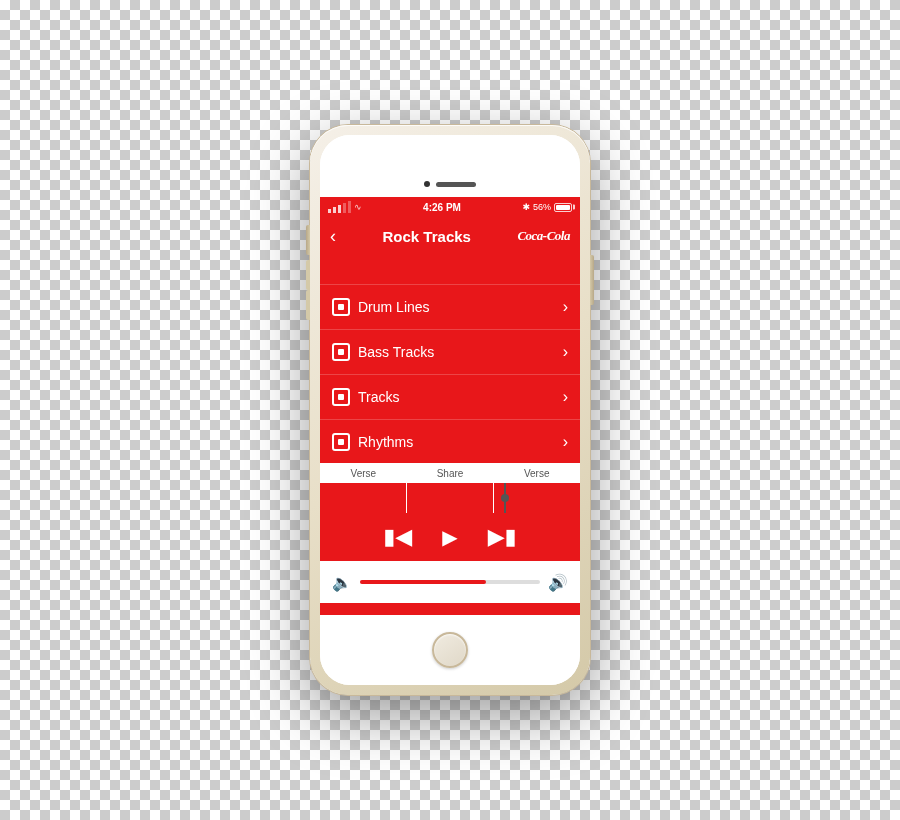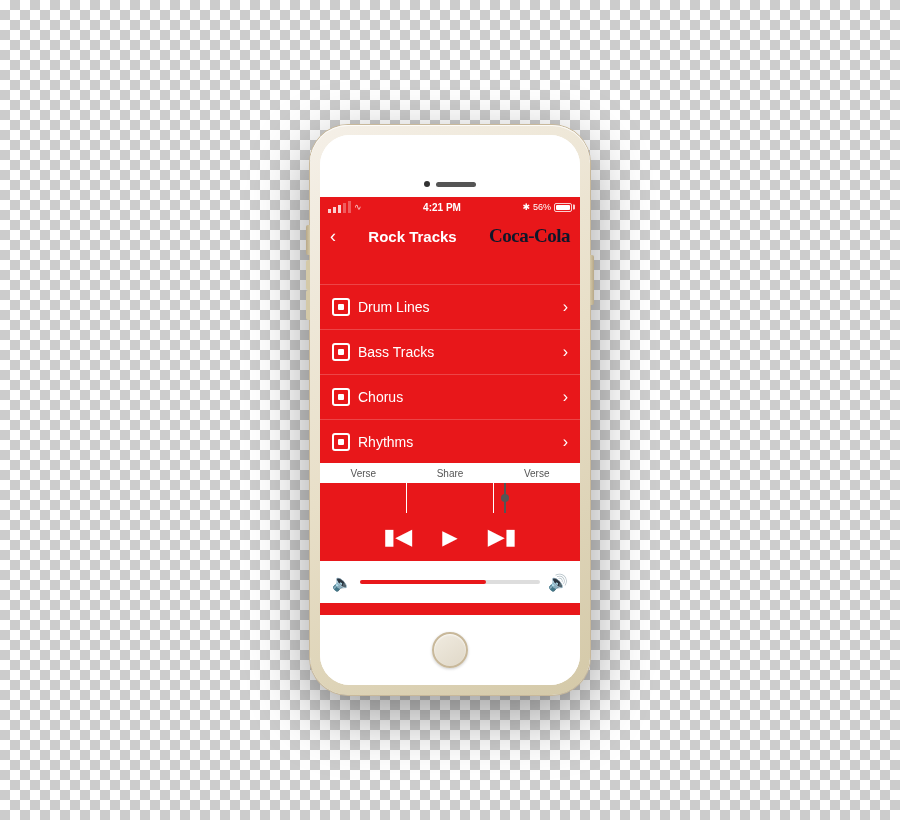--- a/index.html
+++ b/index.html
@@ -223,22 +223,23 @@
 
     .header-title {
       color: #fff;
       font-size: 15px;
       font-weight: 600;
       text-align: left;
     }
 
     .coca-cola-logo {
       font-family: serif;
-      color: #0f172a;
-      font-size: 19px;
+      font-style: italic;
+      color: #ffffff;
+      font-size: 13px;
       font-weight: bold;
       letter-spacing: -0.5px;
     }
 
     
     .menu-list {
       flex: 1;
       display: flex;
       flex-direction: column;
       gap: 1px;
@@ -485,21 +486,21 @@
         <div class="status-left">
           <div class="status-signal">
             <div class="signal-bar" style="height:4px;"></div>
             <div class="signal-bar" style="height:6px;"></div>
             <div class="signal-bar" style="height:8px;"></div>
             <div class="signal-bar" style="height:10px;background:rgba(255,255,255,0.3);"></div>
             <div class="signal-bar" style="height:12px;background:rgba(255,255,255,0.3);"></div>
           </div>
           <span class="wifi-icon">∿</span>
         </div>
-        <span class="status-time">4:21 PM</span>
+        <span class="status-time">4:26 PM</span>
         <div class="status-right">
           <span class="bluetooth-icon">✱</span>
           <span class="battery-pct">56%</span>
           <div class="battery-icon">
             <div class="battery-fill"></div>
           </div>
         </div>
       </div>
 
       <div class="header">
@@ -519,21 +520,21 @@
         <div class="menu-item">
           <div class="menu-item-left">
             <div class="menu-icon"></div>
             <span class="menu-label">Bass Tracks</span>
           </div>
           <span class="chevron">›</span>
         </div>
         <div class="menu-item">
           <div class="menu-item-left">
             <div class="menu-icon"></div>
-            <span class="menu-label">Chorus</span>
+            <span class="menu-label">Tracks</span>
           </div>
           <span class="chevron">›</span>
         </div>
         <div class="menu-item">
           <div class="menu-item-left">
             <div class="menu-icon"></div>
             <span class="menu-label">Rhythms</span>
           </div>
           <span class="chevron">›</span>
         </div>

